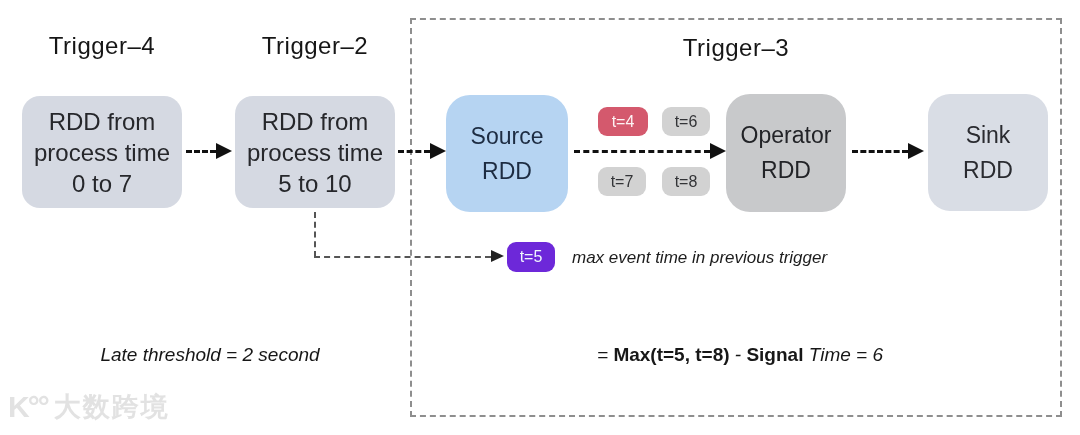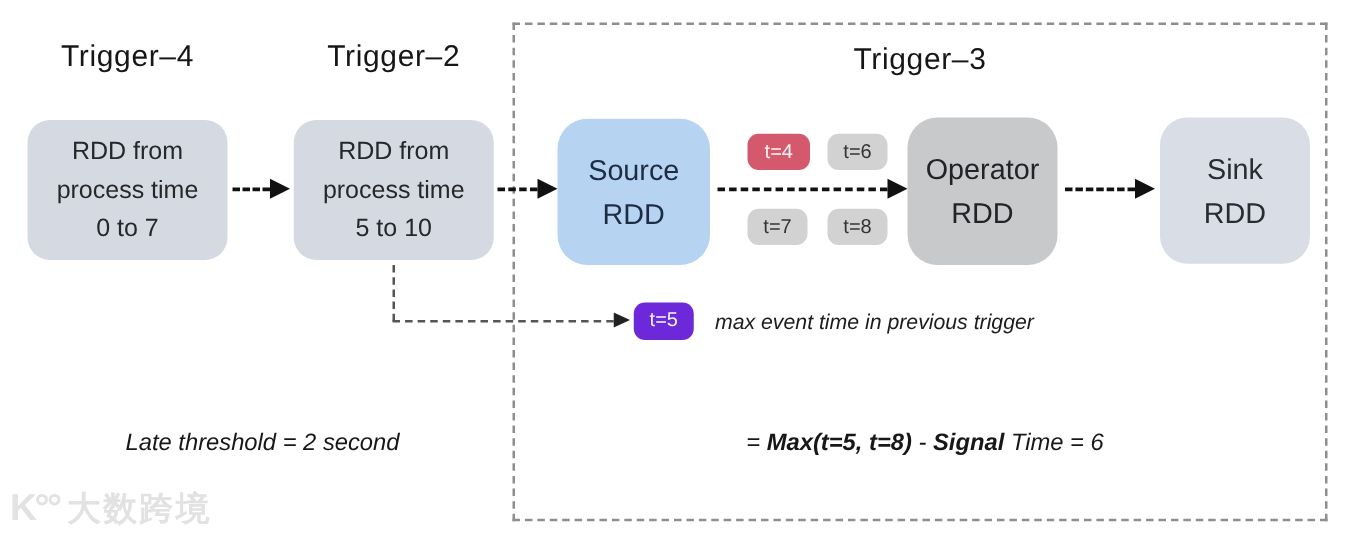--- a/index.html
+++ b/index.html
@@ -8,21 +8,21 @@
     font-family:"Liberation Sans", sans-serif;color:#212226;
   }
   .hdg{
     position:absolute;font-size:24px;color:#161616;text-align:center;letter-spacing:.5px;
   }
   
   .node{
     position:absolute;border-radius:18px;display:flex;flex-direction:column;
     align-items:center;justify-content:center;text-align:center;
   }
-  .node .ln{font-size:20px;line-height:31px;color:#26272b;}
+  .node .ln{font-size:24px;line-height:31px;color:#26272b;}
   .rdd1,.rdd2{background:#d5d9e2;}
   .src{background:#b6d4f2;border-radius:24px;}
   .src .ln{font-size:23px;line-height:35px;color:#1d2c42;}
   .op{background:#c8c9cb;border-radius:24px;}
   .op .ln{font-size:23px;line-height:35px;color:#222327;}
   .snk{background:#d9dde5;border-radius:22px;}
   .snk .ln{font-size:23px;line-height:35px;color:#2a2b30;}
   
   .t3box{
     position:absolute;left:410px;top:18px;width:648px;height:395px;
@@ -45,21 +45,21 @@
     position:absolute;border-radius:9px;display:flex;align-items:center;justify-content:center;
     font-size:16px;
   }
   .b-red{background:#d4596d;color:#fdf3f4;}
   .b-gray{background:#d2d2d2;color:#333437;}
   .b-blue{background:#6d28d9;color:#eef5fd;}
   
   .note-italic{position:absolute;font-style:italic;font-size:17px;color:#1c1c1c;}
   .note-block{position:absolute;text-align:center;font-size:19px;line-height:26px;color:#171717;}
   .italic{font-style:italic;}
-  .seg-b{font-weight:bold;font-style:italic;}
+  .seg-b{font-weight:bold;}
   .seg-r{font-style:italic;}
   .comp-l1{font-style:normal;}
   
   .watermark{
     position:absolute;left:8px;top:392px;display:flex;align-items:flex-end;
     color:#e2e2e2;text-shadow:0 1px 0 #fff;user-select:none;
   }
   .wm-logo{font-size:30px;font-weight:bold;line-height:30px;letter-spacing:-2px;}
   .wm-text{font-size:27px;font-weight:bold;line-height:30px;margin-left:6px;letter-spacing:2px;}
 </style>

